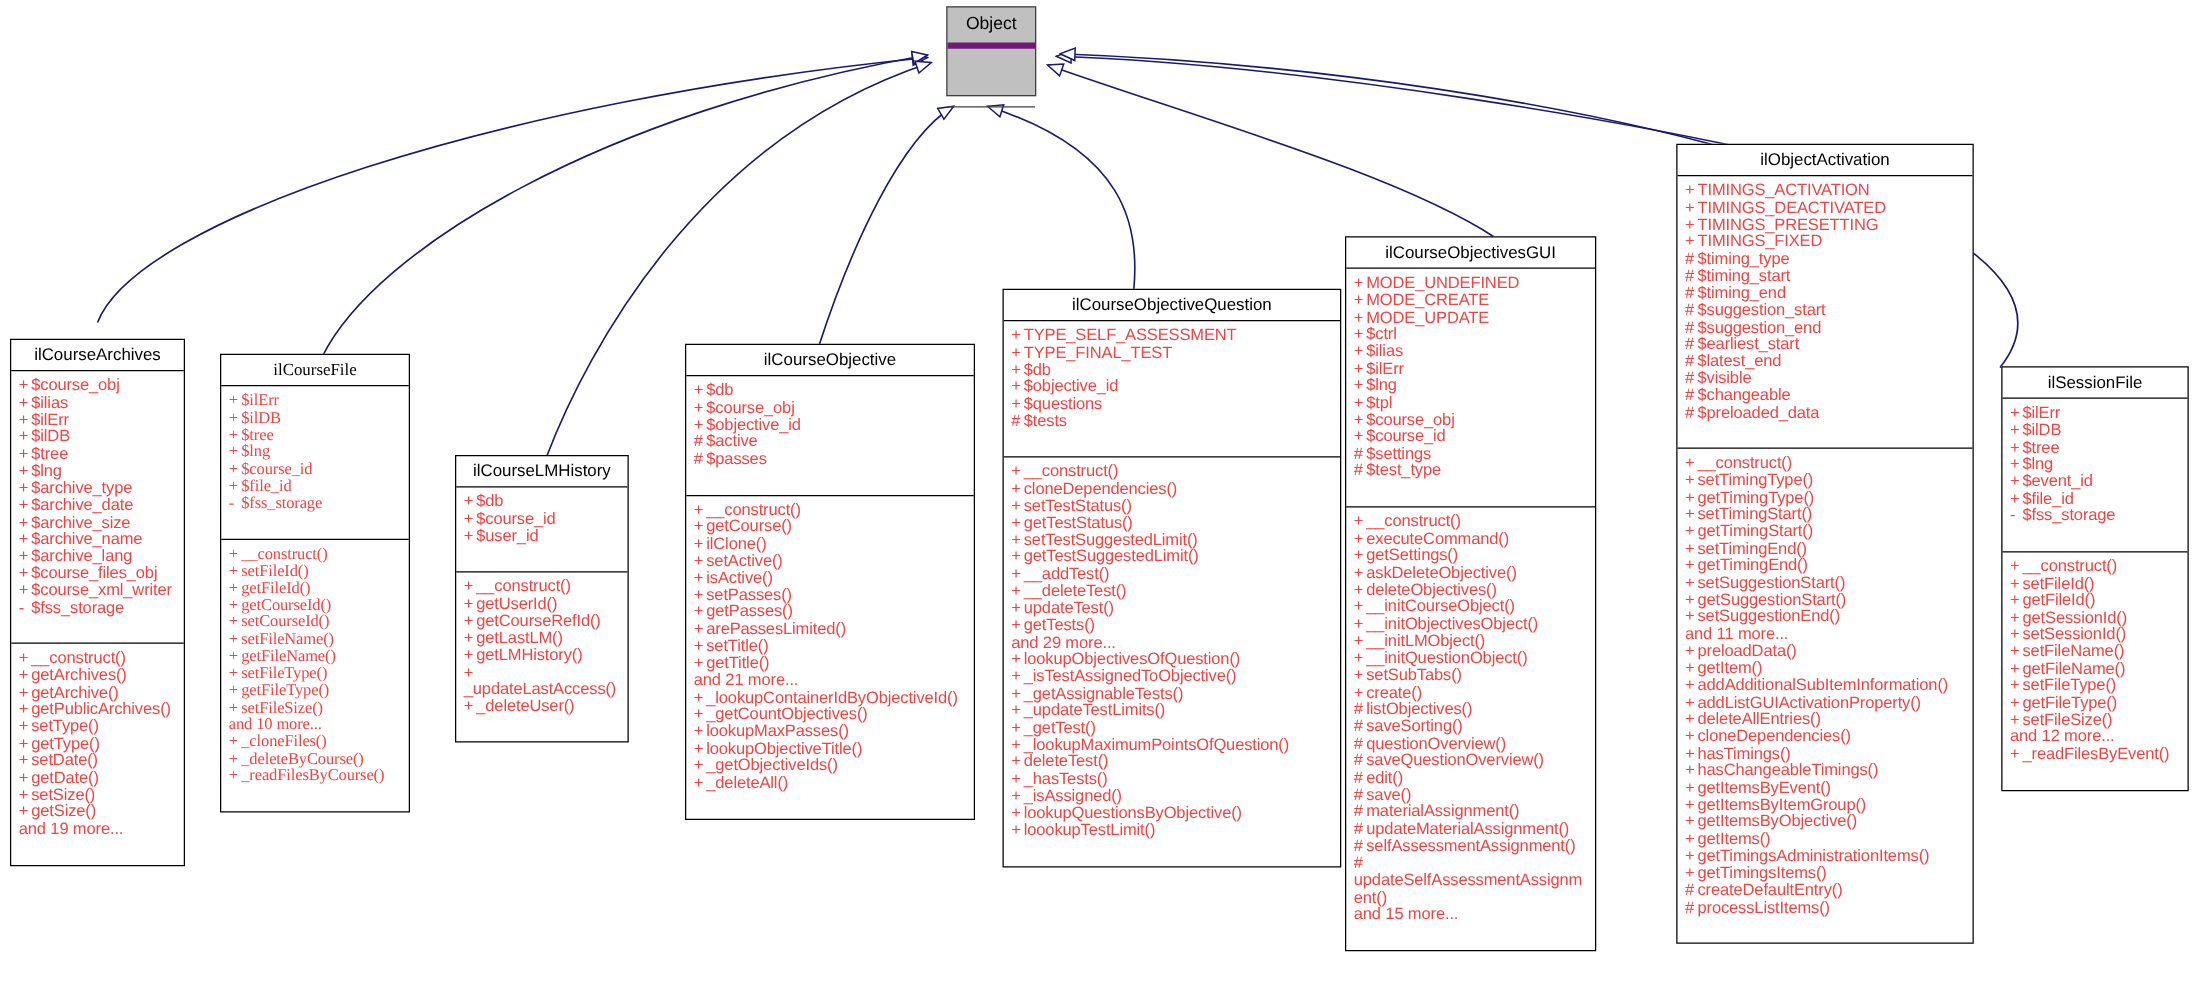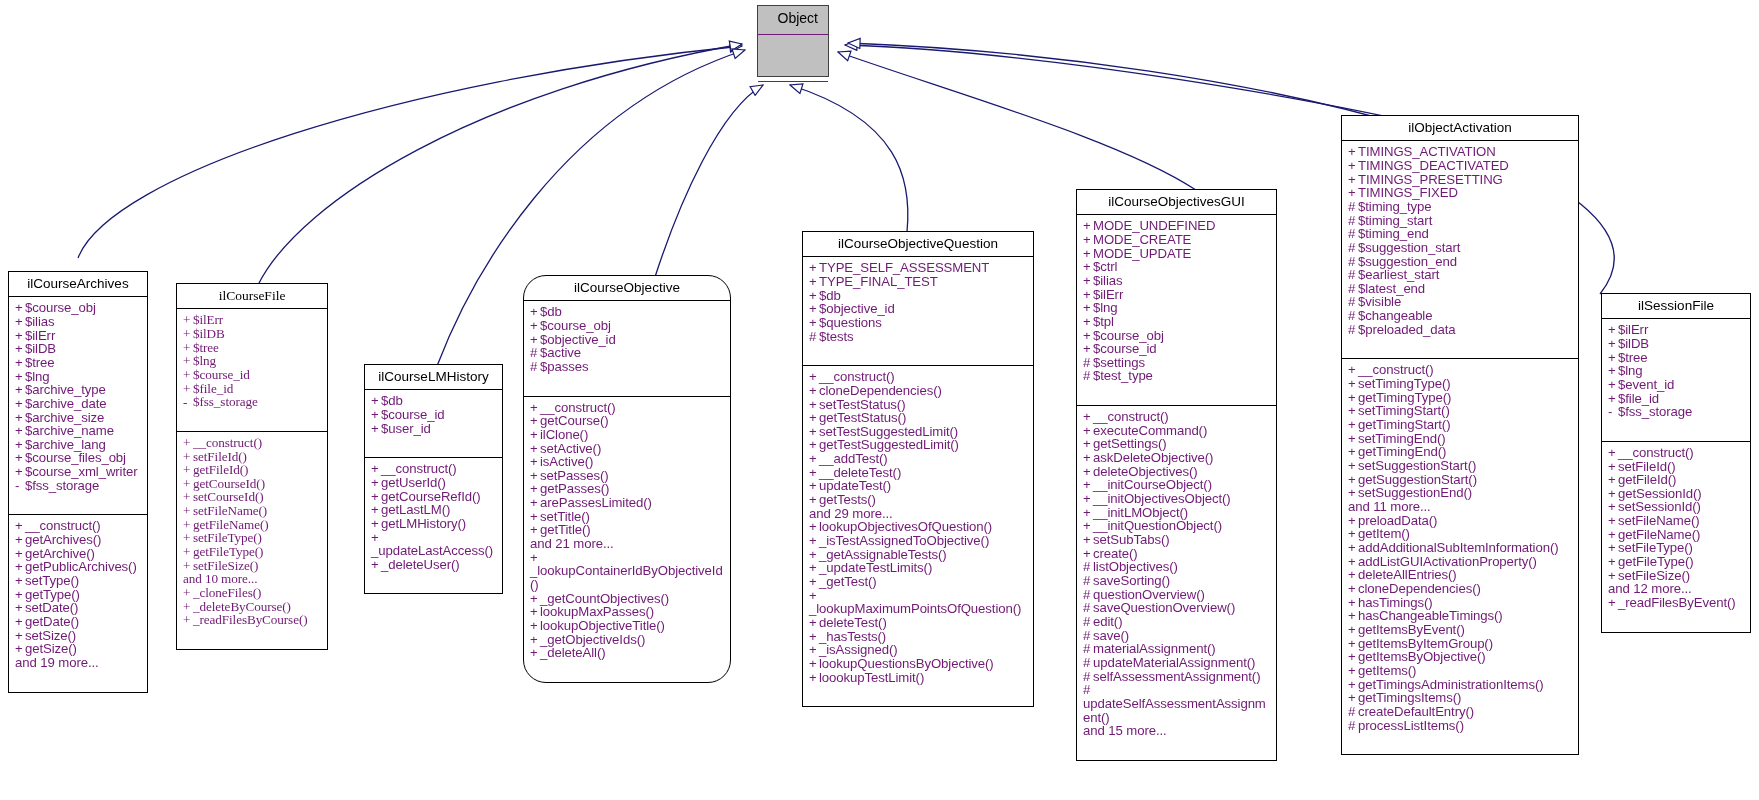--- a/index.html
+++ b/index.html
@@ -41,30 +41,29 @@
   .uml-title {
     text-align: center;
     font-size: 13.5px;
     color: #000000;
     line-height: 1.28;
     padding: 3px 4px 4px 4px;
     white-space: nowrap;
     border-bottom: 1px solid #000000;
   }
   .uml-class.root .uml-title {
-    border-bottom: 1px solid #701a75;
+    border-bottom: 5px solid #701a75;
     font-size: 14px;
     padding: 4px 10px 6px 10px;
-    text-align: right;
   }
   .uml-compartment {
     padding: 4px 5px 22px 6px;
     font-size: 13.2px;
     line-height: 1.035;
-    color: #701a75;
+    color: #ef4444;
   }
   .uml-compartment.attrs {
     border-bottom: 1px solid #000000;
   }
   .uml-class.root .uml-compartment {
     min-height: 20px;
   }
   .uml-class.root .uml-compartment.attrs {
     border-bottom: 1px solid #404040;
   }
@@ -189,21 +188,21 @@
         <div class="member"><span class="vis">+</span>__construct()</div>
         <div class="member"><span class="vis">+</span>getUserId()</div>
         <div class="member"><span class="vis">+</span>getCourseRefId()</div>
         <div class="member"><span class="vis">+</span>getLastLM()</div>
         <div class="member"><span class="vis">+</span>getLMHistory()</div>
         <div class="member"><span class="vis">+</span>_updateLastAccess()</div>
         <div class="member"><span class="vis">+</span>_deleteUser()</div>
       </div>
   </div>
 
-  <div class="uml-class" style="left:523px; top:275px; width:208px;border-radius:23px;">
+  <div class="uml-class" style="left:548px; top:275px; width:232px;">
     <div class="uml-title">ilCourseObjective</div>
     <div class="uml-compartment attrs">
         <div class="member"><span class="vis">+</span>$db</div>
         <div class="member"><span class="vis">+</span>$course_obj</div>
         <div class="member"><span class="vis">+</span>$objective_id</div>
         <div class="member"><span class="vis">#</span>$active</div>
         <div class="member"><span class="vis">#</span>$passes</div>
       </div>
     <div class="uml-compartment methods">
         <div class="member"><span class="vis">+</span>__construct()</div>
@@ -219,21 +218,21 @@
         <div class="member more">and 21 more...</div>
         <div class="member"><span class="vis">+</span>_lookupContainerIdByObjectiveId()</div>
         <div class="member"><span class="vis">+</span>_getCountObjectives()</div>
         <div class="member"><span class="vis">+</span>lookupMaxPasses()</div>
         <div class="member"><span class="vis">+</span>lookupObjectiveTitle()</div>
         <div class="member"><span class="vis">+</span>_getObjectiveIds()</div>
         <div class="member"><span class="vis">+</span>_deleteAll()</div>
       </div>
   </div>
 
-  <div class="uml-class" style="left:802px; top:231px; width:232px;">
+  <div class="uml-class" style="left:802px; top:231px; width:271px;">
     <div class="uml-title">ilCourseObjectiveQuestion</div>
     <div class="uml-compartment attrs">
         <div class="member"><span class="vis">+</span>TYPE_SELF_ASSESSMENT</div>
         <div class="member"><span class="vis">+</span>TYPE_FINAL_TEST</div>
         <div class="member"><span class="vis">+</span>$db</div>
         <div class="member"><span class="vis">+</span>$objective_id</div>
         <div class="member"><span class="vis">+</span>$questions</div>
         <div class="member"><span class="vis">#</span>$tests</div>
       </div>
     <div class="uml-compartment methods">

